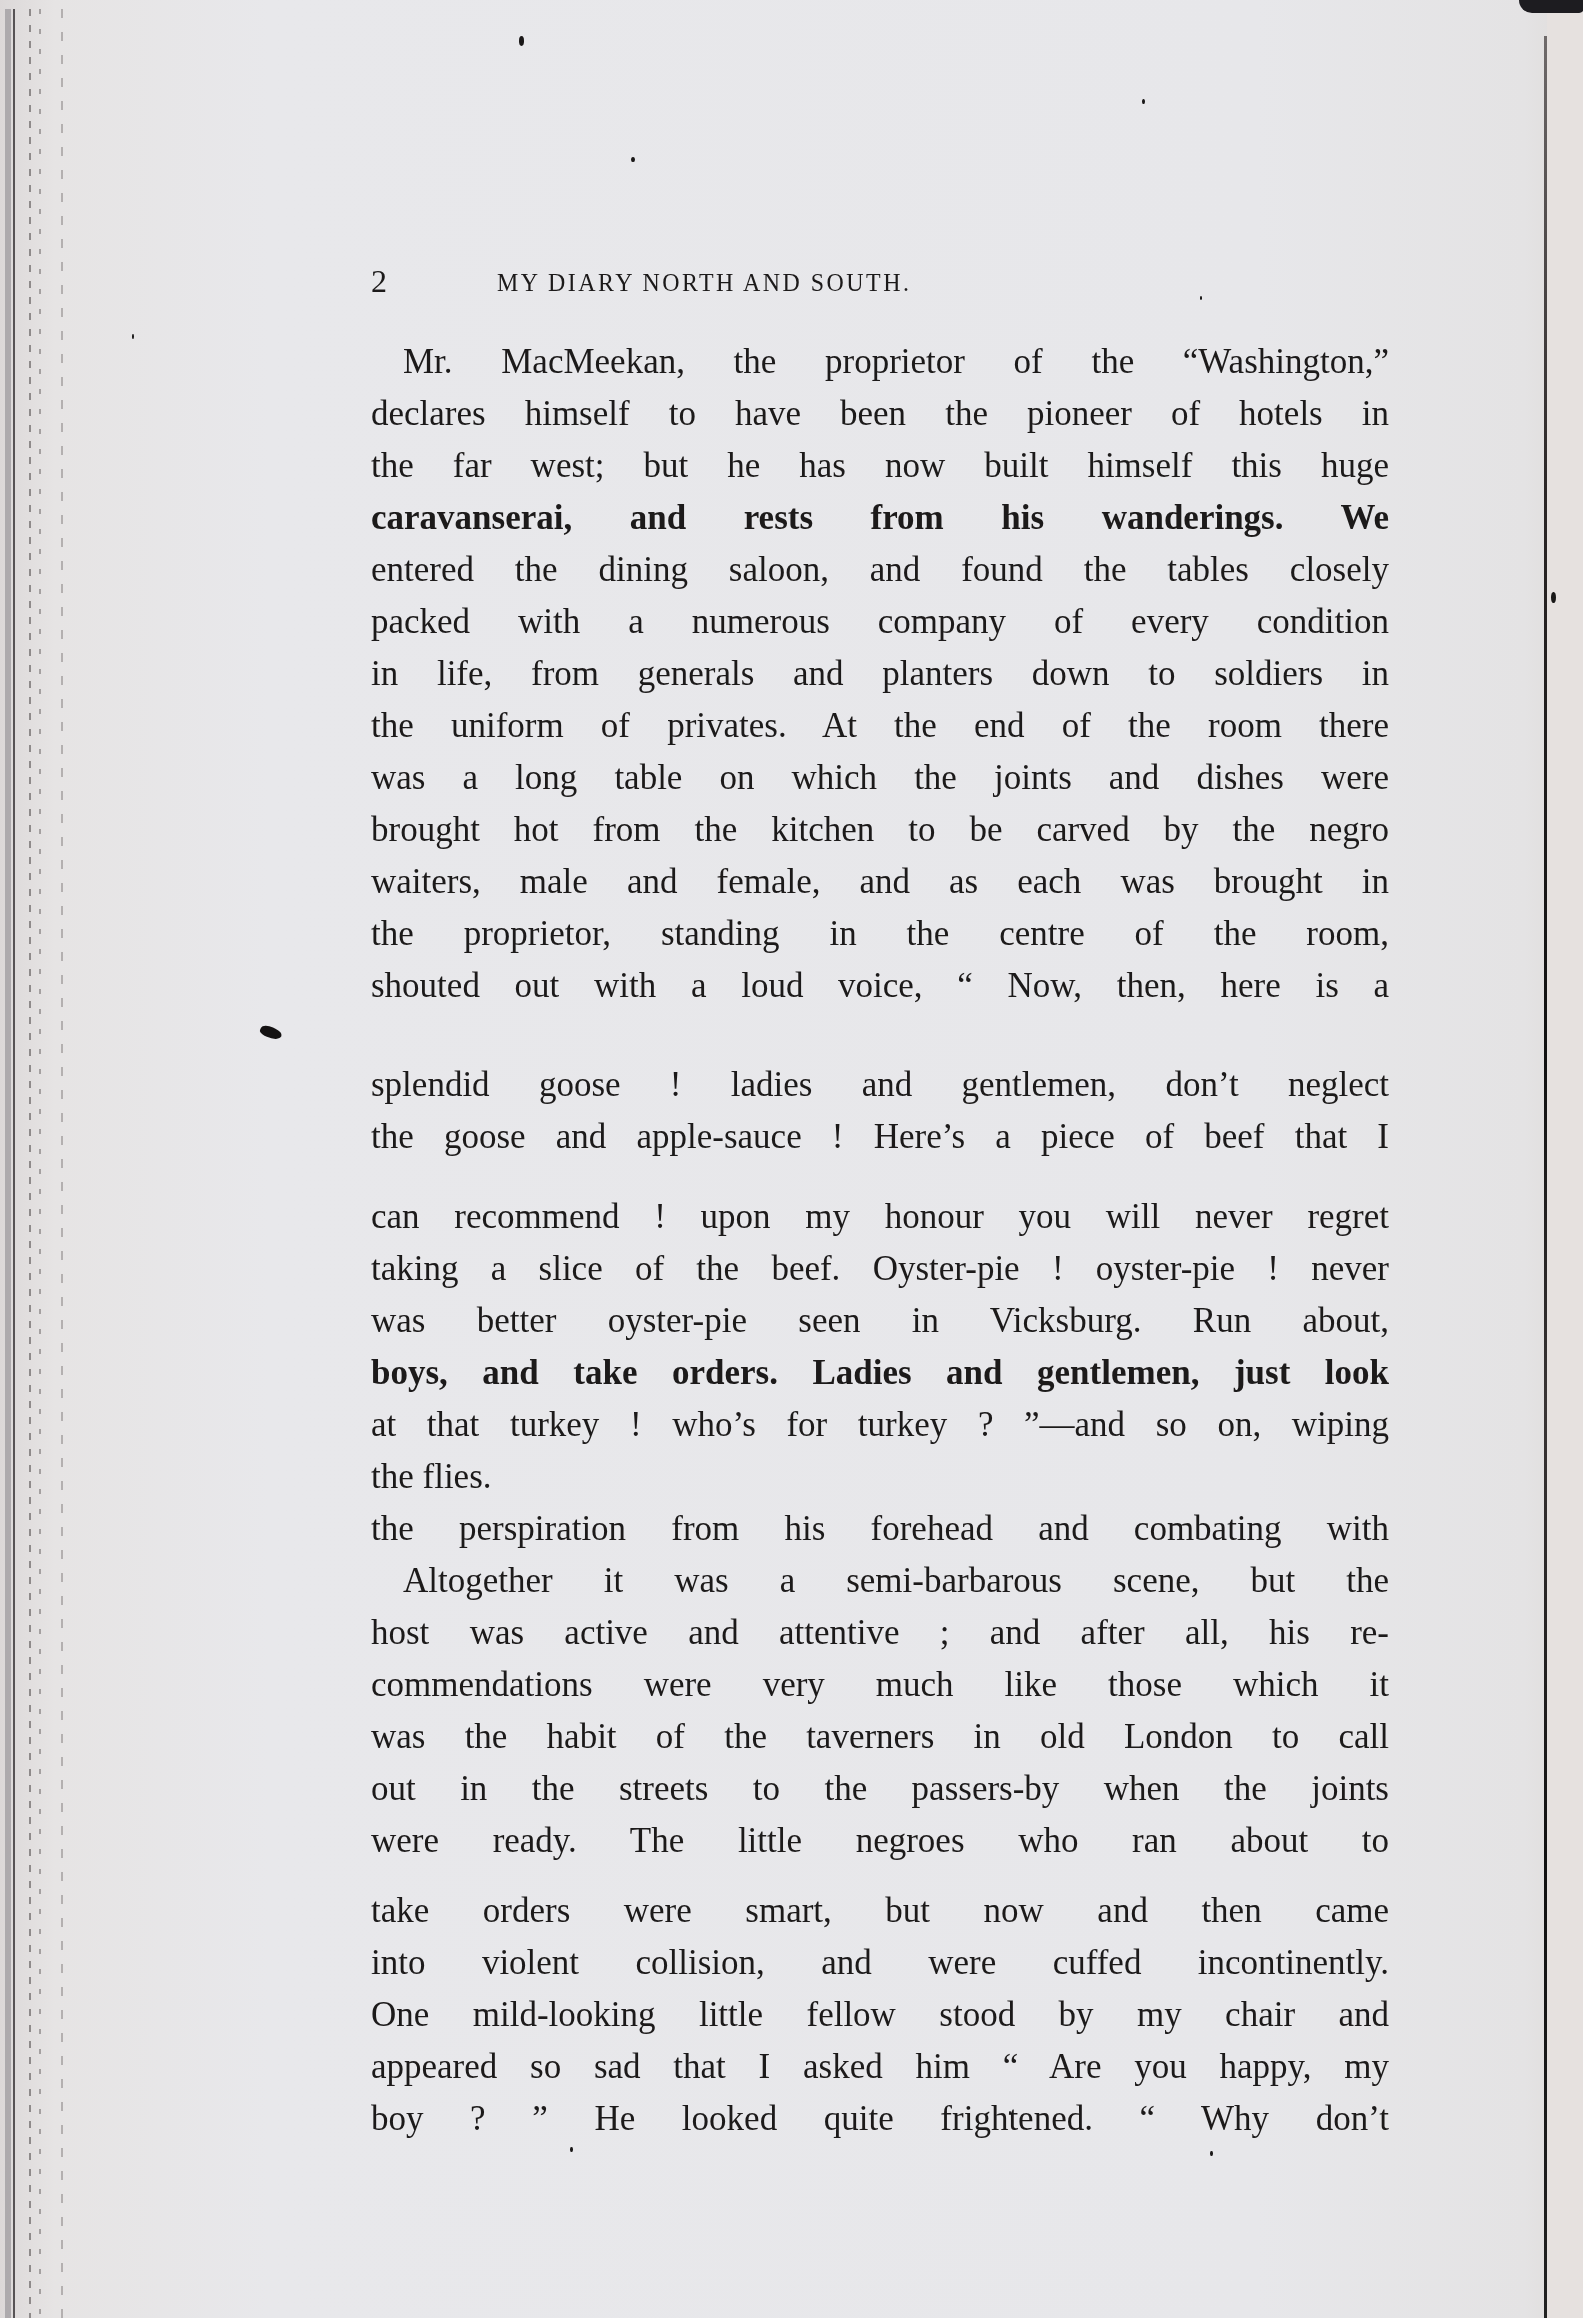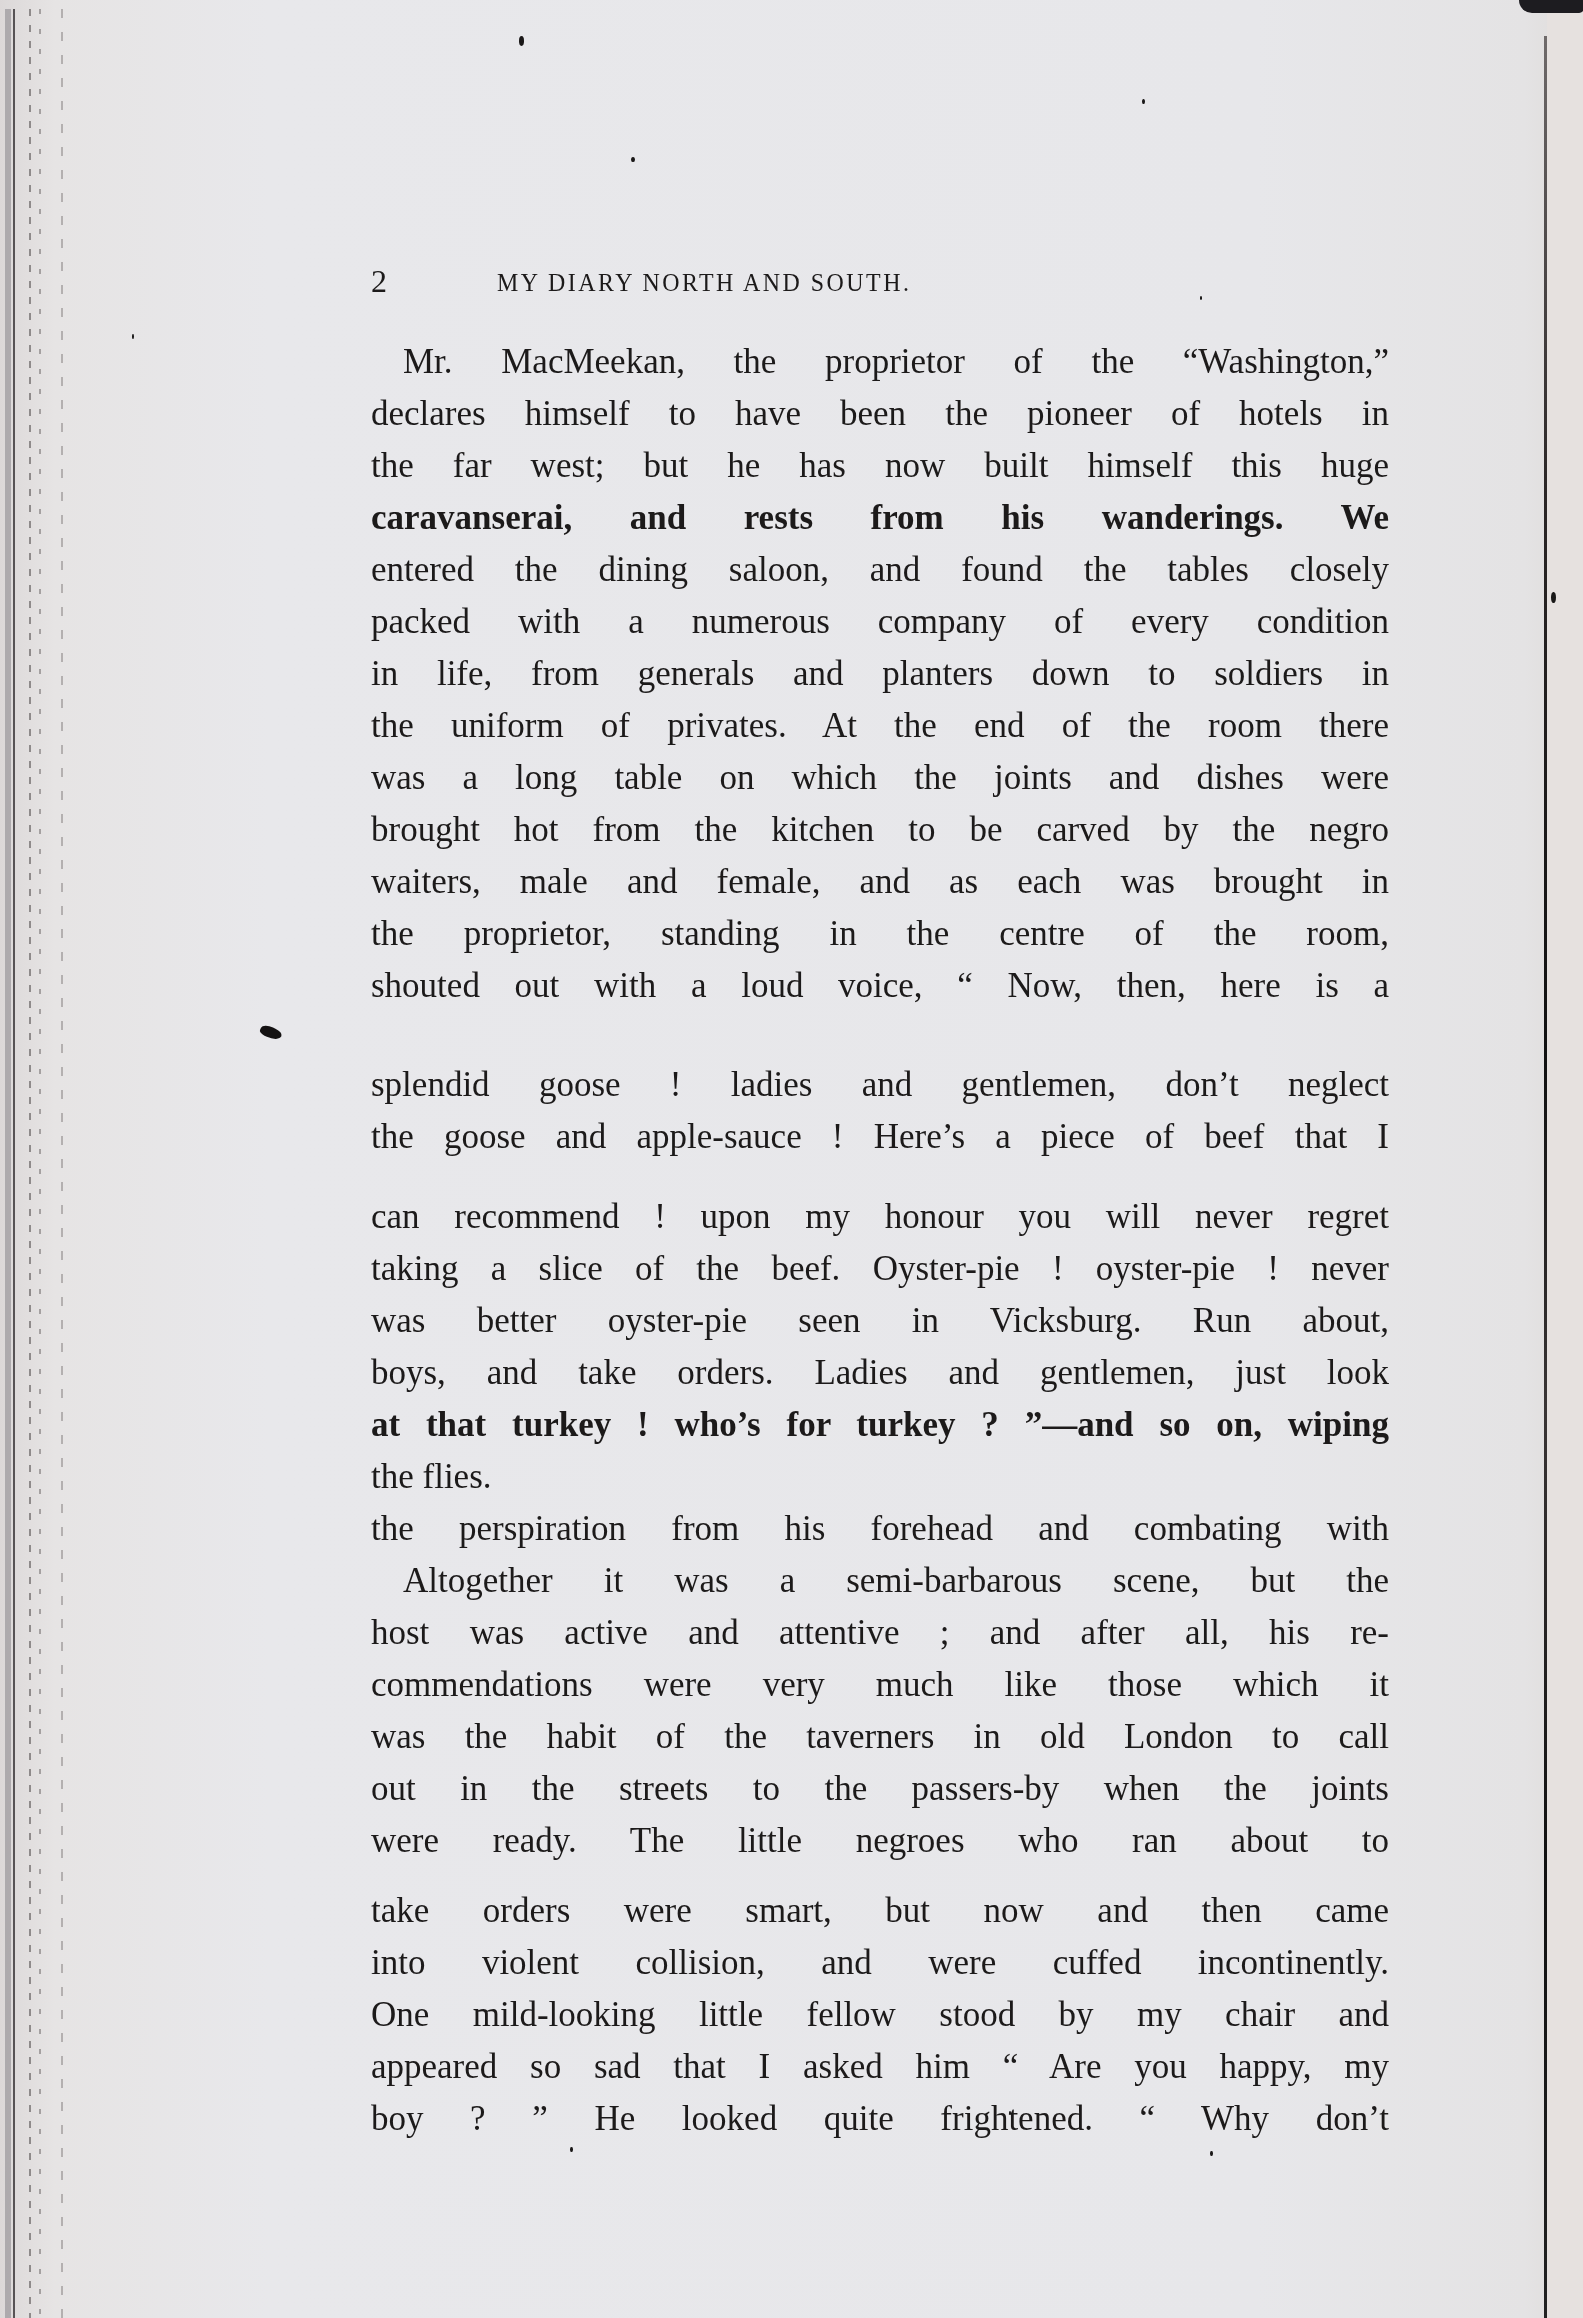--- a/index.html
+++ b/index.html
@@ -170,22 +170,22 @@
       <span class="line" style="word-spacing: 0px;">was a long table on which the joints and dishes were</span>
       <span class="line" style="word-spacing: 0px;">brought hot from the kitchen to be carved by the negro</span>
       <span class="line" style="word-spacing: 0px;">waiters, male and female, and as each was brought in</span>
       <span class="line" style="word-spacing: 0px;">the proprietor, standing in the centre of the room,</span>
       <span class="line" style="word-spacing: 0px;">shouted out with a loud voice, “ Now, then, here is a</span>
       <span class="line" style="word-spacing: 0px; margin-top: 47px;">splendid goose ! ladies and gentlemen, don’t neglect</span>
       <span class="line" style="word-spacing: 0px;">the goose and apple-sauce ! Here’s a piece of beef that I</span>
       <span class="line" style="word-spacing: 0px; margin-top: 28px;">can recommend ! upon my honour you will never regret</span>
       <span class="line" style="word-spacing: 0px;">taking a slice of the beef. Oyster-pie ! oyster-pie ! never</span>
       <span class="line" style="word-spacing: 0px;">was better oyster-pie seen in Vicksburg. Run about,</span>
-      <span class="line" style="word-spacing: 0px;">boys, and take orders. Ladies and gentlemen, just look</span>
-      <span class="line" style="word-spacing: 0px; font-weight: bold;">at that turkey ! who’s for turkey ? ”—and so on, wiping</span>
+      <span class="line" style="word-spacing: 0px; font-weight: bold;">boys, and take orders. Ladies and gentlemen, just look</span>
+      <span class="line" style="word-spacing: 0px;">at that turkey ! who’s for turkey ? ”—and so on, wiping</span>
       <span class="line last">the flies.</span>
       <span class="line" style="word-spacing: 0px;">the perspiration from his forehead and combating with</span>
     </div>
     <div class="paragraph">
       <span class="line indent" style="word-spacing: 0px;">Altogether it was a semi-barbarous scene, but the</span>
       <span class="line" style="word-spacing: 0px;">host was active and attentive ; and after all, his re-</span>
       <span class="line" style="word-spacing: 0px;">commendations were very much like those which it</span>
       <span class="line" style="word-spacing: 0px;">was the habit of the taverners in old London to call</span>
       <span class="line" style="word-spacing: 0px;">out in the streets to the passers-by when the joints</span>
       <span class="line" style="word-spacing: 0px;">were ready. The little negroes who ran about to</span>

